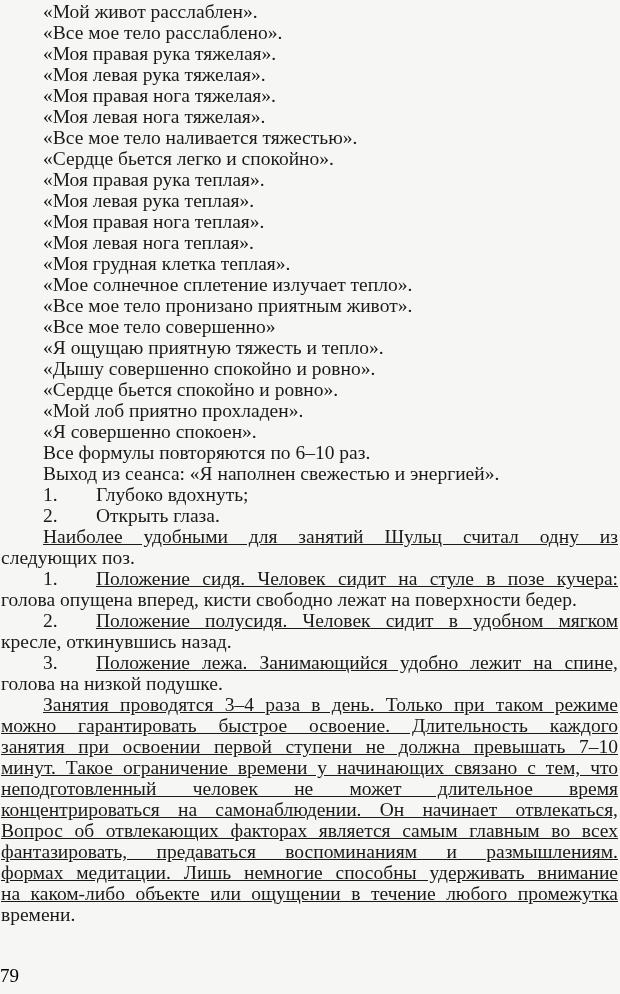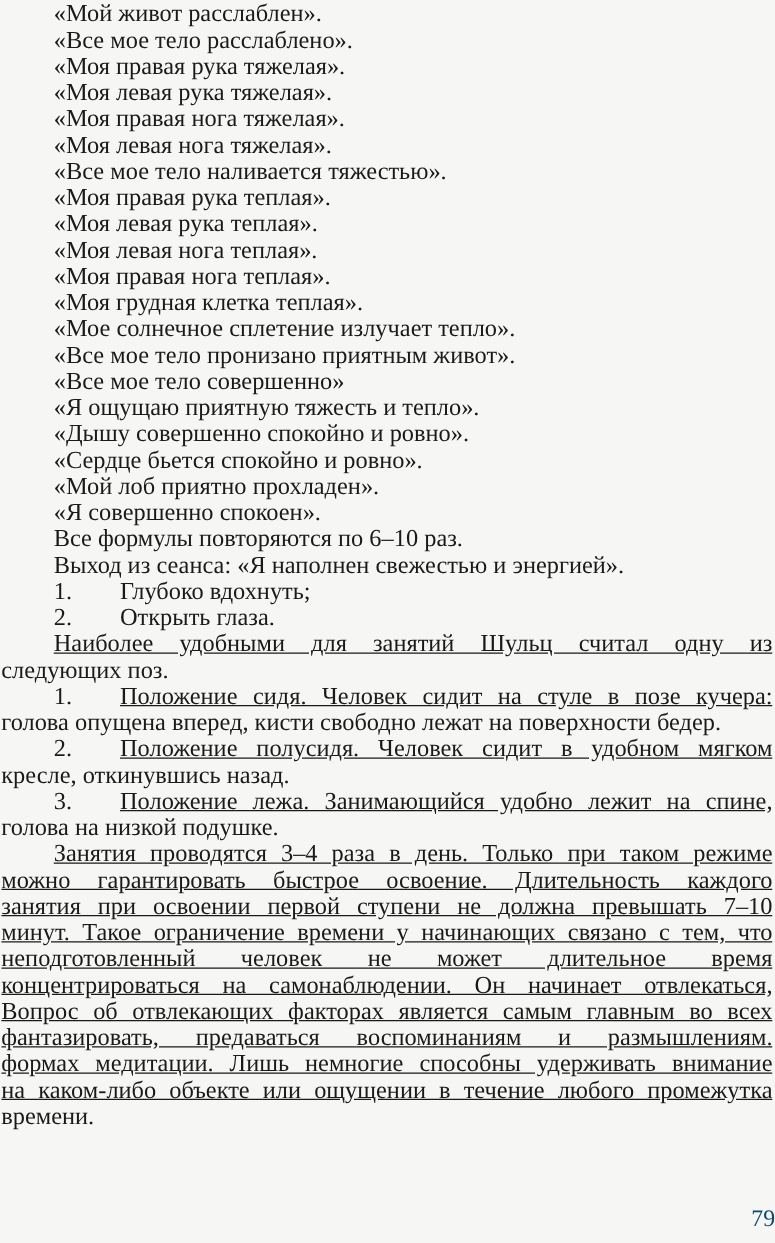--- a/index.html
+++ b/index.html
@@ -45,42 +45,43 @@
     display: inline-block;
     width: 53px;
     text-align: left;
     text-indent: 0;
   }
   .pageno {
     position: absolute;
     top: 965px;
     left: 0;
     width: 100%;
-    text-align: right;
+    text-align: left;
     font-size: 19px;
     line-height: 22px;
-    color: #0c4a6e;
+    color: #000000;
   }
 </style>
 </head>
 <body>
 
 <div class="page">
   <div class="text-block">
       <div class="line ind"><span>«Мой живот расслаблен».</span></div>
       <div class="line ind"><span>«Все мое тело расслаблено».</span></div>
       <div class="line ind"><span>«Моя правая рука тяжелая».</span></div>
       <div class="line ind"><span>«Моя левая рука тяжелая».</span></div>
       <div class="line ind"><span>«Моя правая нога тяжелая».</span></div>
       <div class="line ind"><span>«Моя левая нога тяжелая».</span></div>
       <div class="line ind"><span>«Все мое тело наливается тяжестью».</span></div>
+      <div class="line ind"><span>«Сердце бьется легко и спокойно».</span></div>
       <div class="line ind"><span>«Моя правая рука теплая».</span></div>
       <div class="line ind"><span>«Моя левая рука теплая».</span></div>
+      <div class="line ind"><span>«Моя правая нога теплая».</span></div>
       <div class="line ind"><span>«Моя левая нога теплая».</span></div>
-      <div class="line ind"><span>«Моя правая нога теплая».</span></div>
       <div class="line ind"><span>«Моя грудная клетка теплая».</span></div>
       <div class="line ind"><span>«Мое солнечное сплетение излучает тепло».</span></div>
       <div class="line ind"><span>«Все мое тело пронизано приятным живот».</span></div>
       <div class="line ind"><span>«Все мое тело совершенно»</span></div>
       <div class="line ind"><span>«Я ощущаю приятную тяжесть и тепло».</span></div>
       <div class="line ind"><span>«Дышу совершенно спокойно и ровно».</span></div>
       <div class="line ind"><span>«Сердце бьется спокойно и ровно».</span></div>
       <div class="line ind"><span>«Мой лоб приятно прохладен».</span></div>
       <div class="line ind"><span>«Я совершенно спокоен».</span></div>
       <div class="line ind"><span>Все формулы повторяются по 6–10 раз.</span></div>

